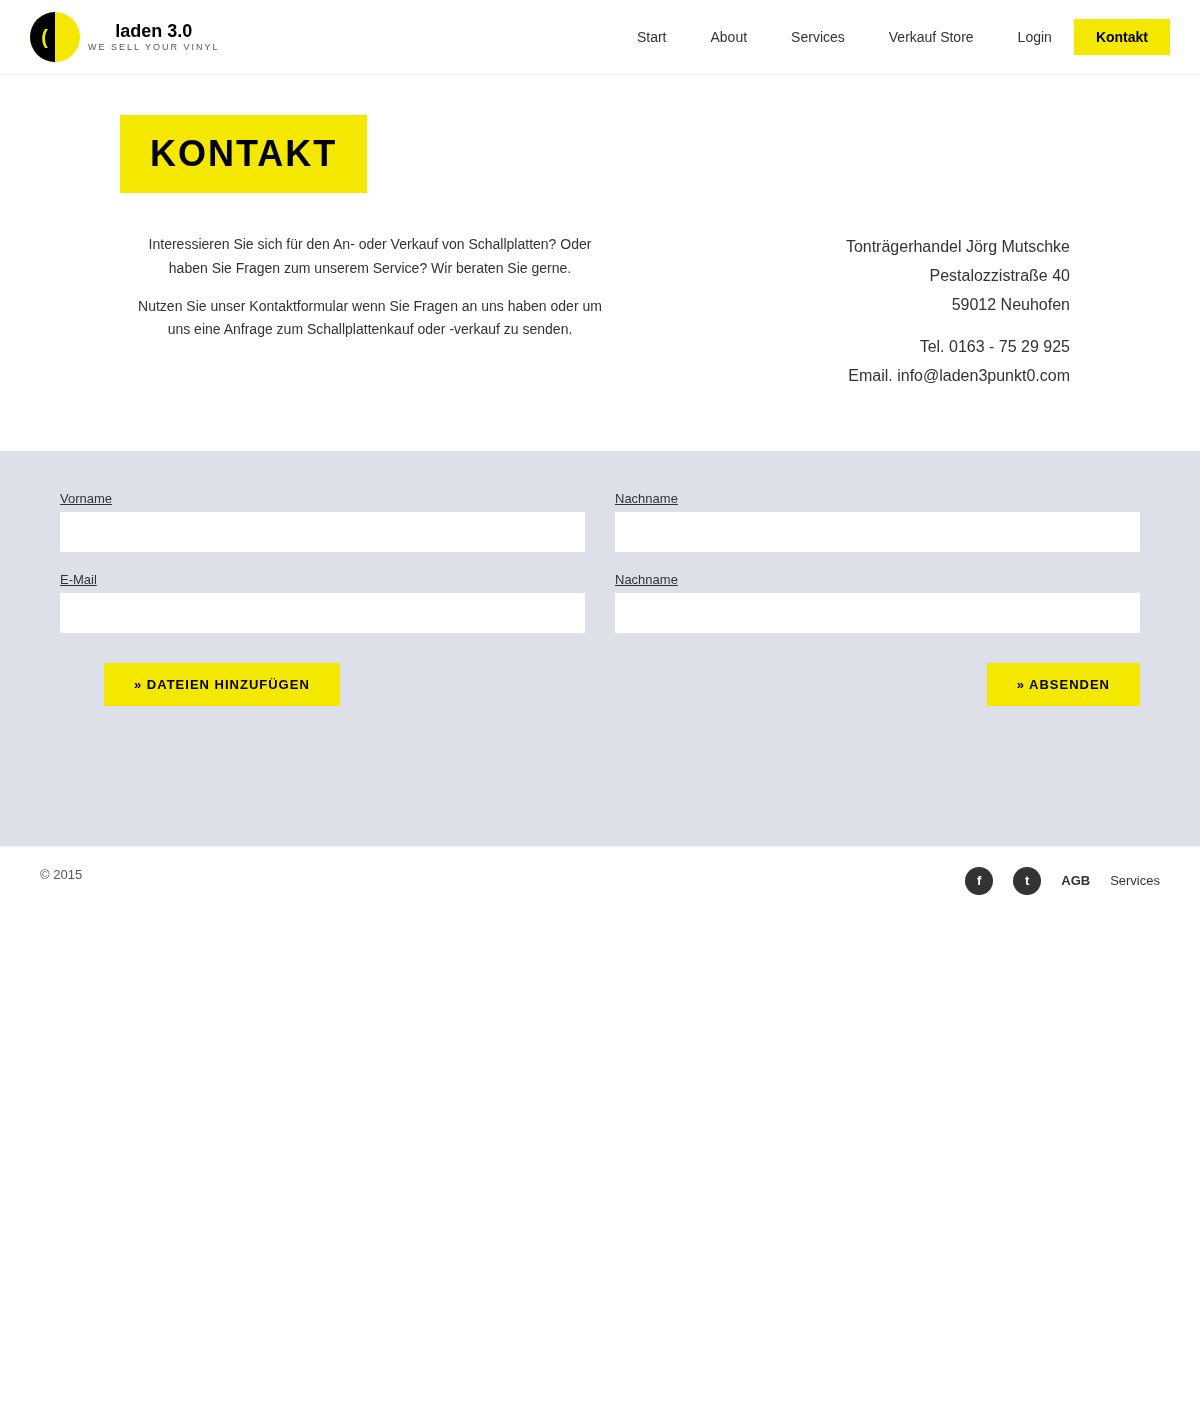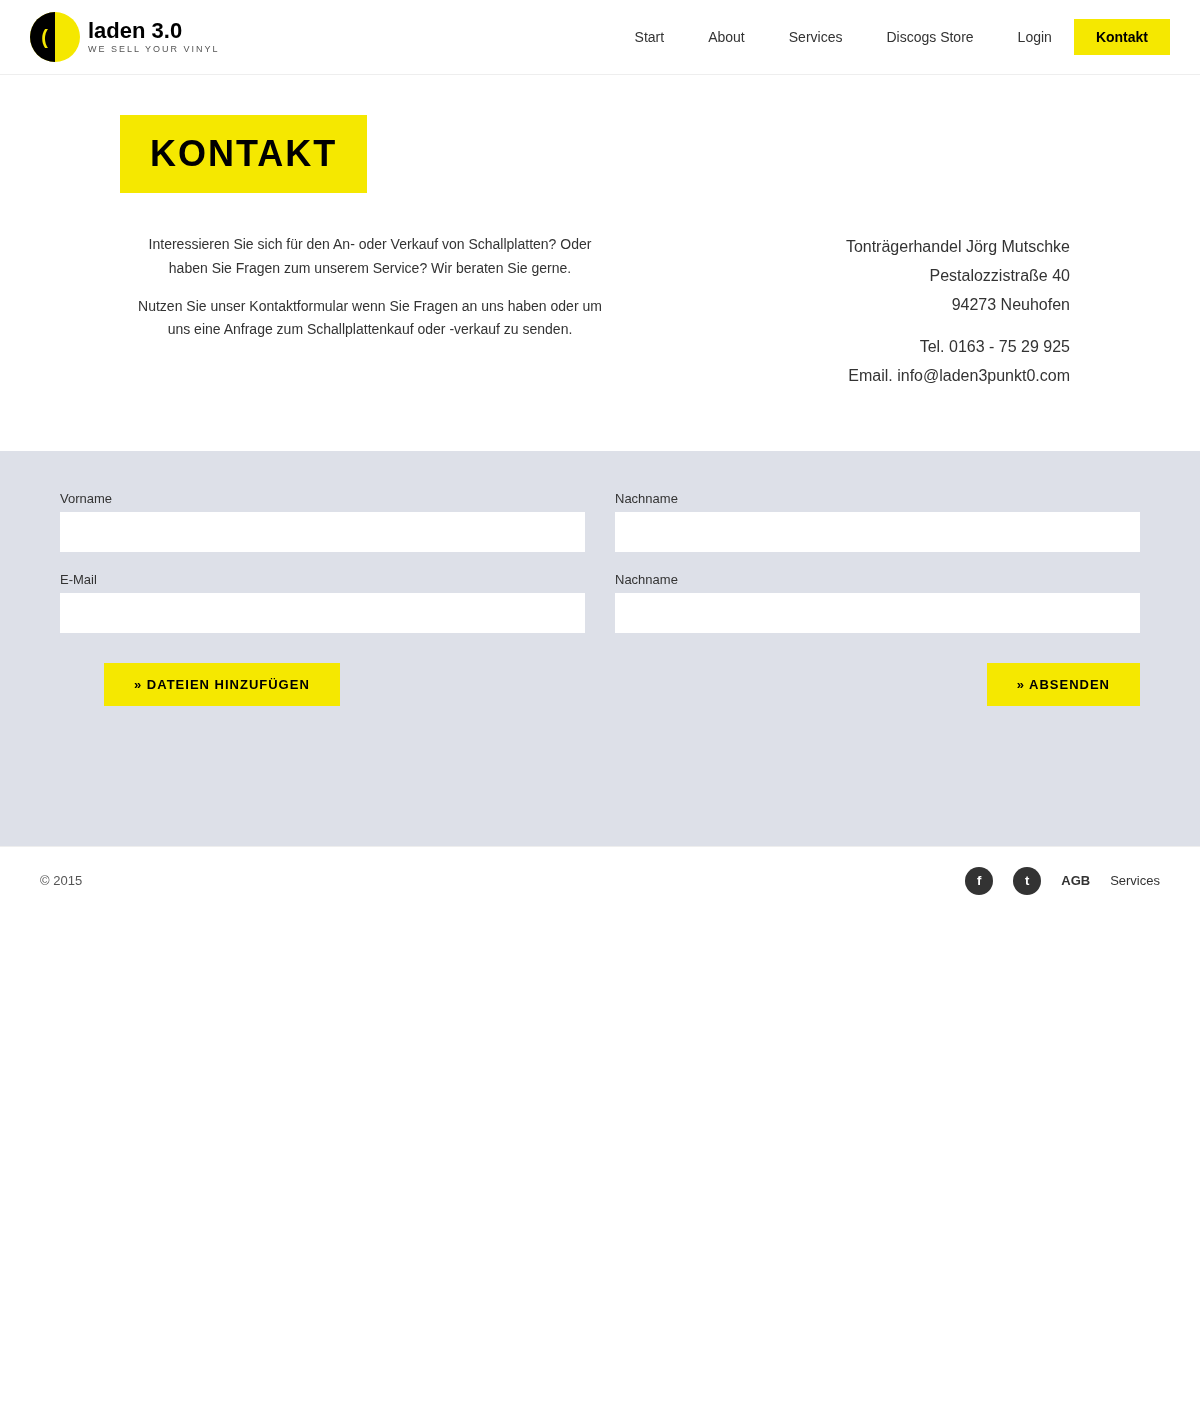--- a/index.html
+++ b/index.html
@@ -48,24 +48,25 @@
       color: #f5e800;
       font-size: 20px;
       font-weight: bold;
       margin-left: 4px;
     }
     .logo-text-area {
       display: flex;
       flex-direction: column;
     }
     .logo-title {
-      font-size: 22px;
+      font-size: 18px;
       font-weight: bold;
       color: #000;
       line-height: 1;
+      text-align: center;
     }
     .logo-subtitle {
       font-size: 9px;
       letter-spacing: 2px;
       color: #555;
       margin-top: 2px;
     }
     nav {
       display: flex;
       align-items: center;
@@ -137,20 +138,21 @@
     .form-section {
       background: #dde0e8;
       padding: 40px 80px 60px;
       margin: 0 -20px;
     }
 
     .form-row {
       display: flex;
       gap: 30px;
       margin-bottom: 20px;
+      text-decoration: underline;
     }
     .form-group {
       flex: 1;
       display: flex;
       flex-direction: column;
     }
     .form-group label {
       font-size: 13px;
       color: #333;
       margin-bottom: 6px;
@@ -201,21 +203,20 @@
       gap: 8px;
     }
 
     
     footer {
       background: #fff;
       border-top: 1px solid #eee;
       padding: 20px 40px;
       display: flex;
       justify-content: space-between;
-      align-items: center;
       margin-top: 0;
     }
     .footer-copyright {
       font-size: 13px;
       color: #555;
     }
     .footer-right {
       display: flex;
       align-items: center;
       gap: 20px;
@@ -259,21 +260,21 @@
     </div>
     <div class="logo-text-area">
       <span class="logo-title">laden 3.0</span>
       <span class="logo-subtitle">WE SELL YOUR VINYL</span>
     </div>
   </div>
   <nav>
     <a class="nav-link" href="#">Start</a>
     <a class="nav-link" href="#">About</a>
     <a class="nav-link" href="#">Services</a>
-    <a class="nav-link" href="#">Discogs Store</a>
+    <a class="nav-link" href="#">Verkauf Store</a>
     <a class="nav-link" href="#">Login</a>
     <a class="nav-button" href="#">Kontakt</a>
   </nav>
 </header>
 
 <main>
   
   <div class="page-title-box">
     <h1>KONTAKT</h1>
   </div>
@@ -281,21 +282,21 @@
   
   <div class="info-section">
     <div class="info-left">
       <p>Interessieren Sie sich für den An- oder Verkauf von Schallplatten? Oder haben Sie Fragen zum unserem Service? Wir beraten Sie gerne.</p>
       <p>Nutzen Sie unser Kontaktformular wenn Sie Fragen an uns haben oder um uns eine Anfrage zum Schallplattenkauf oder -verkauf zu senden.</p>
     </div>
     <div class="info-right">
       <div class="address">
         <div>Tonträgerhandel Jörg Mutschke</div>
         <div>Pestalozzistraße 40</div>
-        <div>94273 Neuhofen</div>
+        <div>59012 Neuhofen</div>
       </div>
       <div>Tel. 0163 - 75 29 925</div>
       <div>Email. info@laden3punkt0.com</div>
     </div>
   </div>
 </main>
 
 <div class="form-section-wrapper">
   <div class="form-section">
     <form>

